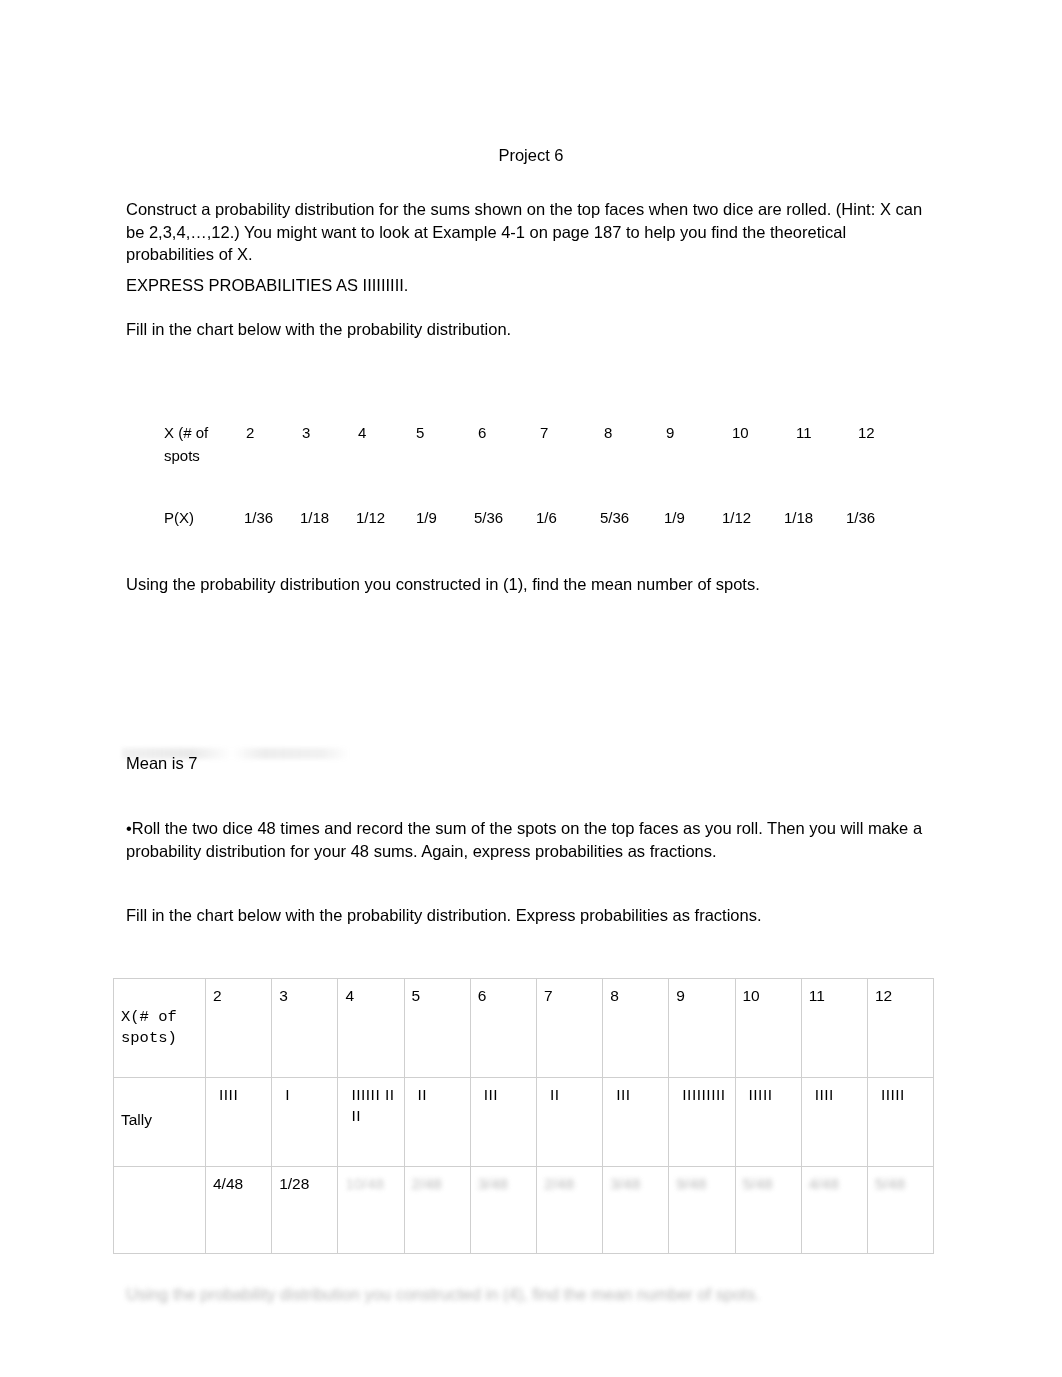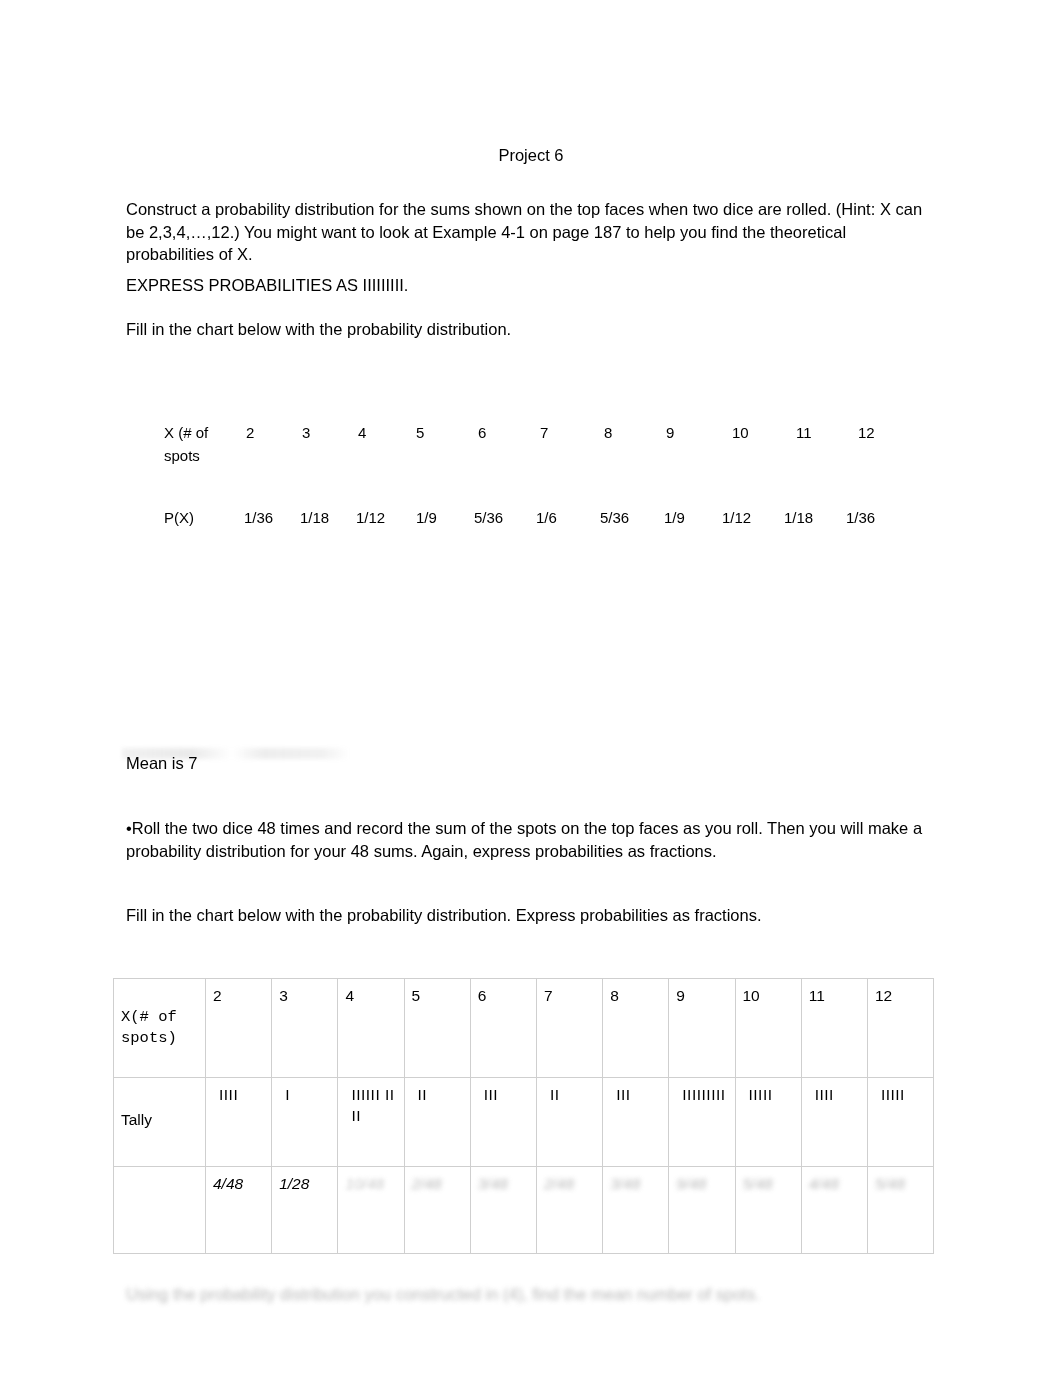--- a/index.html
+++ b/index.html
@@ -127,21 +127,21 @@
     padding-top: 25px;
   }
   .tally-marks {
     display: block;
     font-family: "Liberation Sans", sans-serif;
     letter-spacing: 0.5px;
     word-break: break-all;
     line-height: 21px;
     margin-left: 6px;
   }
-  .prob-value { display: block; font-style: italic; }
+  .prob-value { display: block; }
 
   
   .faded {
     color: #9d9d9d;
     filter: blur(2.6px);
     opacity: 0.72;
   }
   .faded-partial {
     color: #a4a4a4;
     filter: blur(2.2px);
@@ -197,20 +197,21 @@
       <span class="dist-cell" style="left:310px">5/36</span>
       <span class="dist-cell" style="left:372px">1/6</span>
       <span class="dist-cell" style="left:436px">5/36</span>
       <span class="dist-cell" style="left:500px">1/9</span>
       <span class="dist-cell" style="left:558px">1/12</span>
       <span class="dist-cell" style="left:620px">1/18</span>
       <span class="dist-cell" style="left:682px">1/36</span>
     </div>
   </div>
 
+  <div class="para p-using">Using the probability distribution you constructed in (1), find the mean number of spots.</div>
 
   <div class="smudge"></div>
 
   <div class="para p-mean">Mean is 7</div>
   <div class="para p-roll">•Roll the two dice 48 times and record the sum of the spots on the top faces as you roll. Then you will make a probability distribution for your 48 sums. Again, express probabilities as fractions.</div>
   <div class="para p-fill2">Fill in the chart below with the probability distribution. Express probabilities as fractions.</div>
 
   <table class="tally-table">
     <colgroup>
       <col class="col-label">

